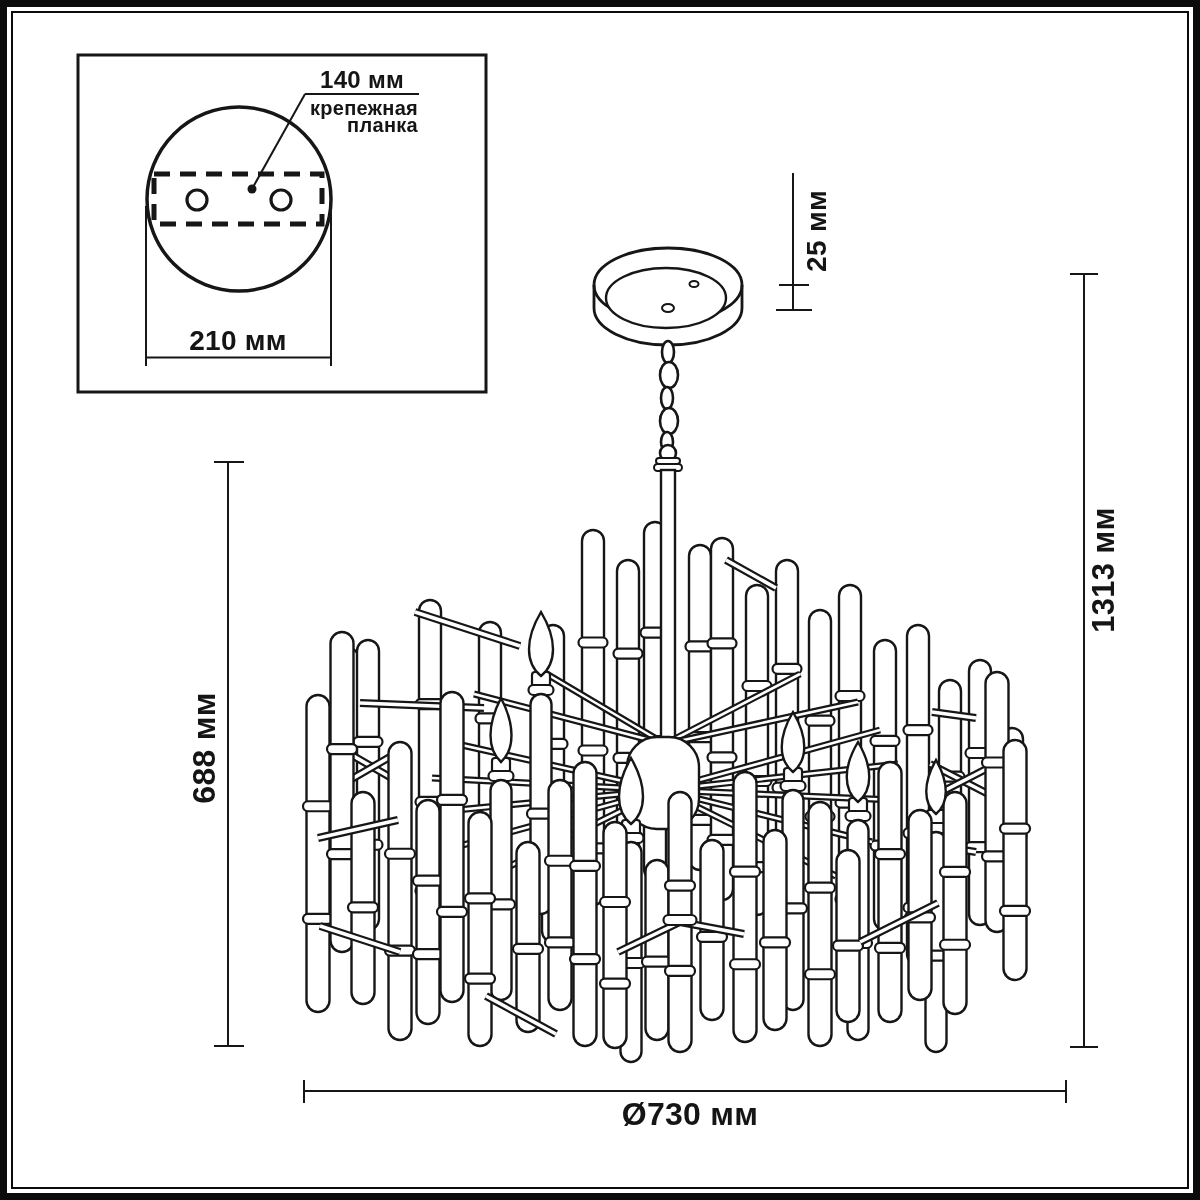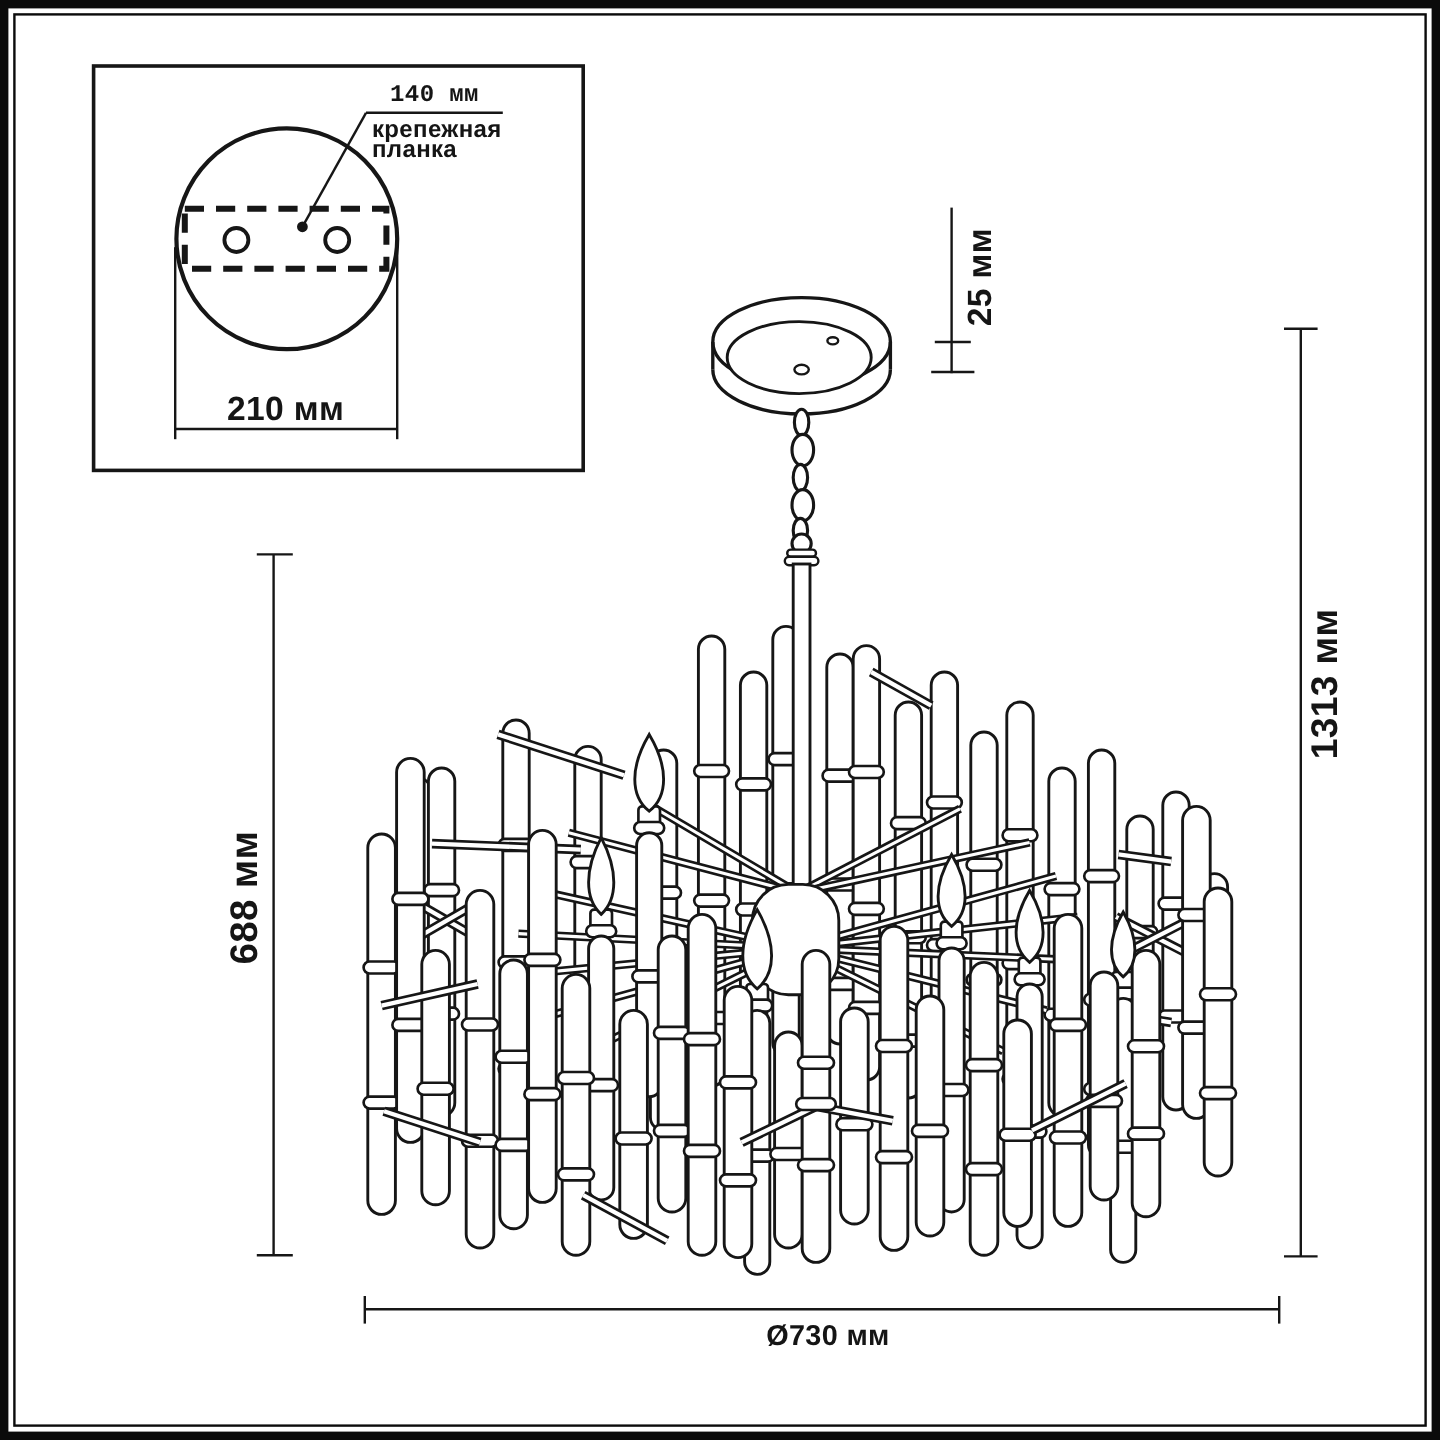--- a/index.html
+++ b/index.html
@@ -8,21 +8,21 @@
     font-family:"Liberation Sans",sans-serif;overflow:hidden;
   }
   .frame-outer{position:absolute;inset:0;border:7px solid #0b0b0b;box-sizing:border-box;}
   .frame-inner{position:absolute;inset:11px;border:2px solid #0b0b0b;box-sizing:border-box;}
   #art{position:absolute;left:0;top:0;}
   .lbl{
     position:absolute;color:#151515;font-weight:600;white-space:nowrap;
     transform:translate(-50%,-50%);letter-spacing:.3px;
   }
   .lbl.rot{transform:translate(-50%,-50%) rotate(-90deg);}
-  .plate-name{text-align:left;line-height:17px;font-size:20px;}
+  .plate-name{text-align:right;line-height:17px;font-size:20px;}
 </style>
 </head>
 <body>
 
 <div class="frame-outer"></div>
 <div class="frame-inner"></div>
 
 <svg id="art" width="1200" height="1200" viewBox="0 0 1200 1200">
     <g>
       <rect x="78" y="55" width="408" height="337" fill="#fff" stroke="#161616" stroke-width="3"></rect>
@@ -305,28 +305,28 @@
     <g>
       <path d="M 541 612 C 557 638.88 557 663.2 541 676 C 525 663.2 525 638.88 541 612 Z" fill="#fff" stroke="#161616" stroke-width="2.4"></path>
       <path d="M 501 698 C 515 724.88 515 749.2 501 762 C 487 749.2 487 724.88 501 698 Z" fill="#fff" stroke="#161616" stroke-width="2.4"></path>
       <path d="M 631 758 C 647 785.72 647 810.8 631 824 C 615 810.8 615 785.72 631 758 Z" fill="#fff" stroke="#161616" stroke-width="2.4"></path>
       <path d="M 793 712 C 808 737.2 808 760 793 772 C 778 760 778 737.2 793 712 Z" fill="#fff" stroke="#161616" stroke-width="2.4"></path>
       <path d="M 858 742 C 873 767.2 873 790 858 802 C 843 790 843 767.2 858 742 Z" fill="#fff" stroke="#161616" stroke-width="2.4"></path>
       <path d="M 936 760 C 949 782.68 949 803.2 936 814 C 923 803.2 923 782.68 936 760 Z" fill="#fff" stroke="#161616" stroke-width="2.4"></path>
     </g>
   </svg>
 
-<div class="lbl" style="left:362px;top:80px;font-size:20px;font-family:Liberation Mono, monospace;">140 мм</div>
+<div class="lbl" style="left:362px;top:80px;font-size:24px;">140 мм</div>
 
 <div class="lbl plate-name" style="left:364px;top:117px;">
   <div>крепежная</div>
   <div>планка</div>
 </div>
 
 <div class="lbl" style="left:238px;top:341px;font-size:28px;">210 мм</div>
 
 <div class="lbl rot" style="left:817px;top:231px;font-size:28px;">25 мм</div>
 
 <div class="lbl rot" style="left:204px;top:748px;font-size:32px;">688 мм</div>
 
 <div class="lbl rot" style="left:1104px;top:570px;font-size:31px;">1313 мм</div>
 
-<div class="lbl" style="left:690px;top:1114px;font-size:24px;">Ø730 мм</div>
+<div class="lbl" style="left:690px;top:1114px;font-size:32px;">Ø730 мм</div>
 
 </body></html>

